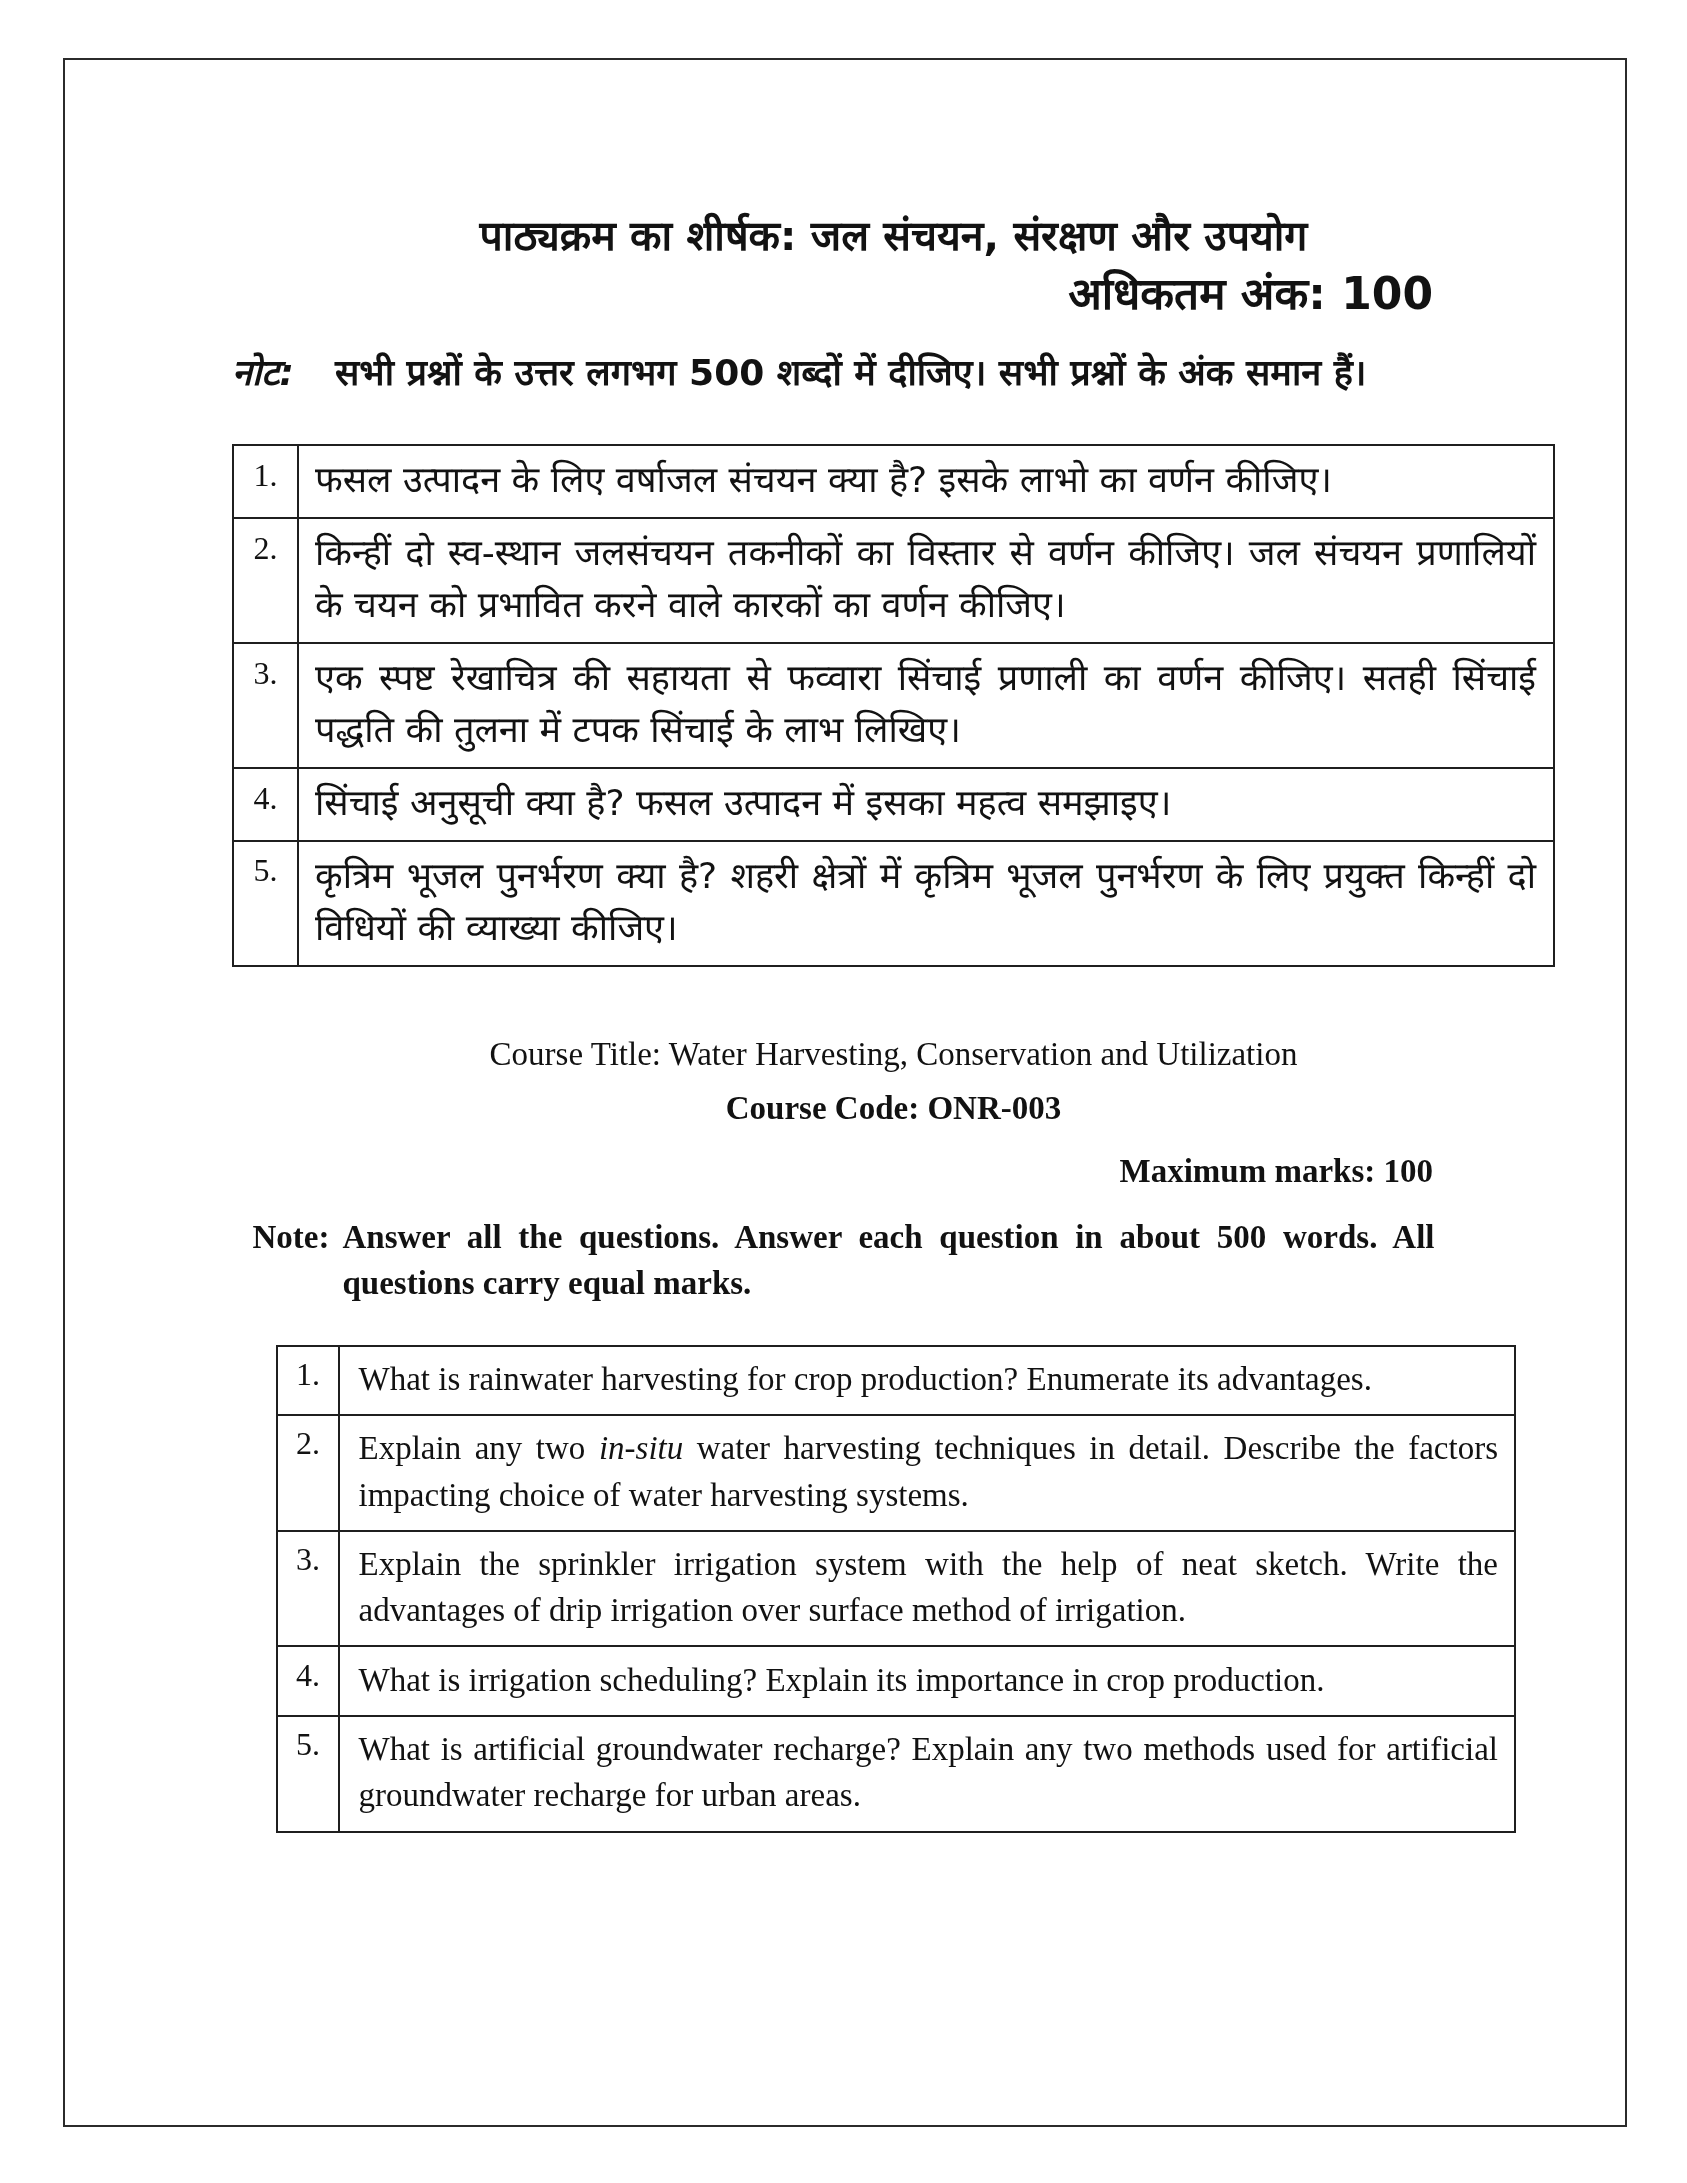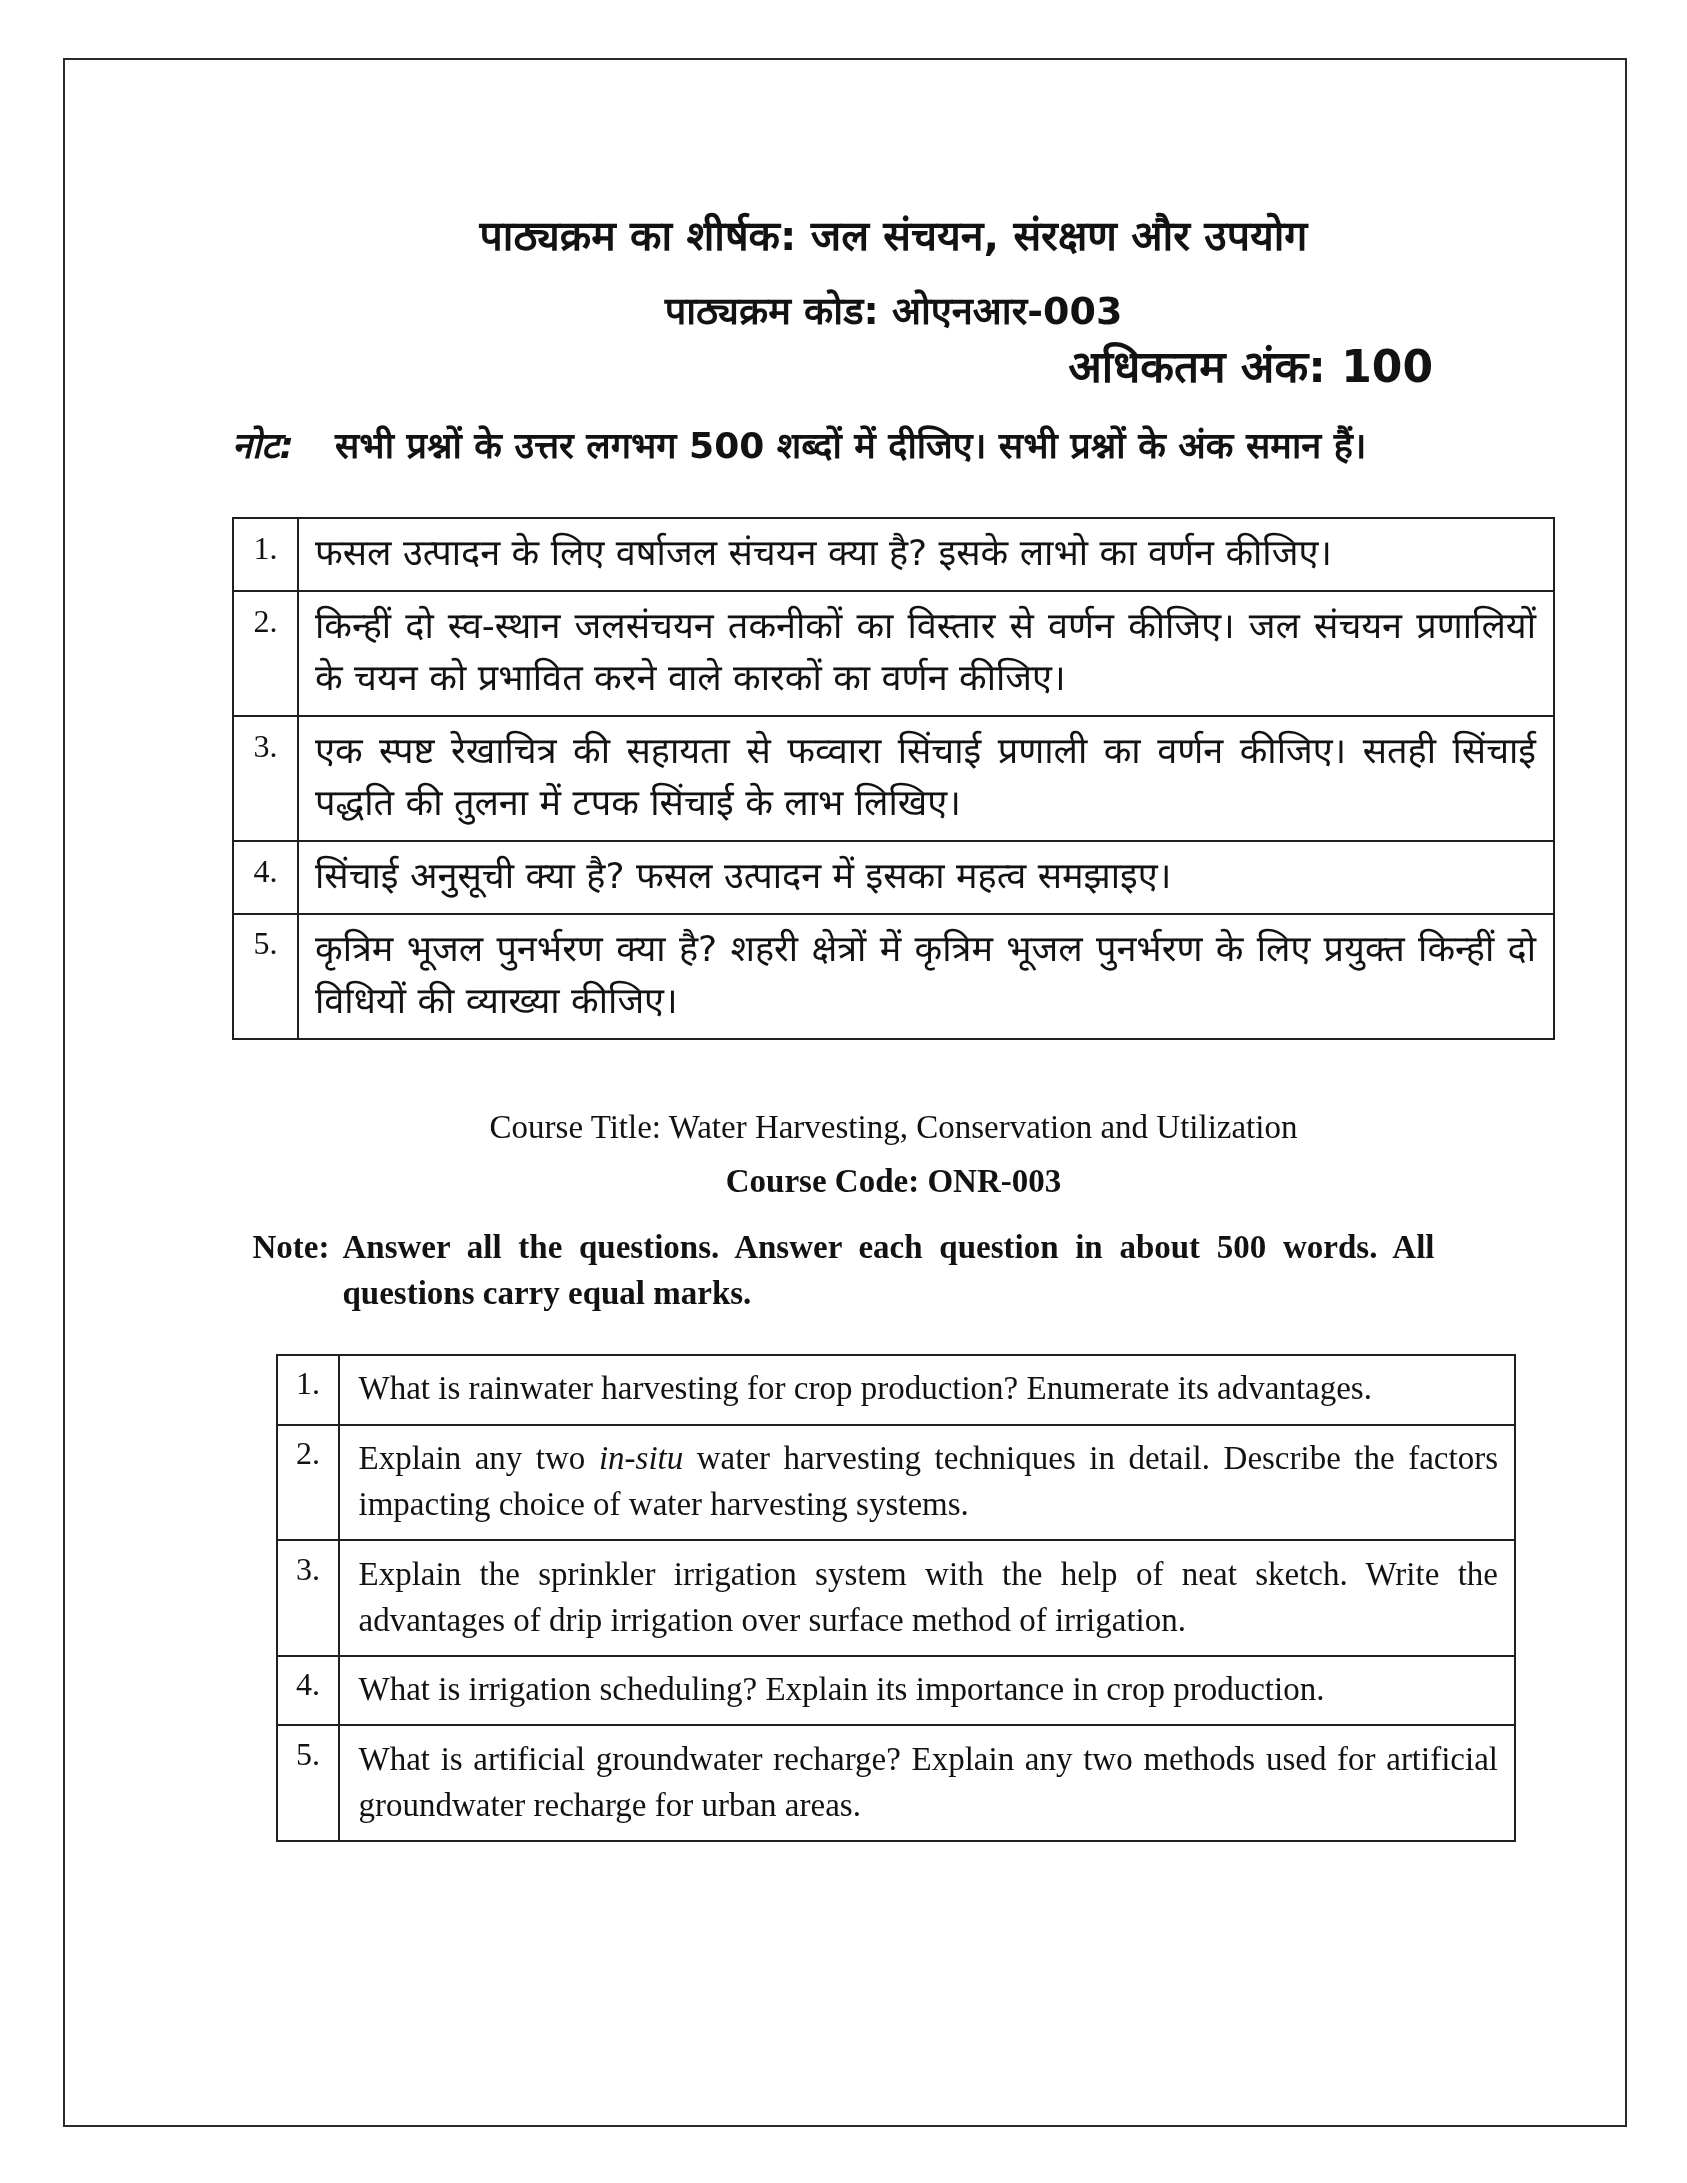--- a/index.html
+++ b/index.html
@@ -63,21 +63,20 @@
 </head>
 <body>
 
 <div class="page">
   <div class="frame"></div>
 
   <div class="content">
 
     <div>
       <div class="hi-title">पाठ्यक्रम का शीर्षक: जल संचयन, संरक्षण और उपयोग</div>
-      <div class="hi-code">पाठ्यक्रम कोड: ओएनआर-003</div>
       <div class="hi-marks">अधिकतम अंक:  100</div>
 
       <div class="hi-note">
         <div class="note-label">नोट:</div>
         <div class="note-body">सभी प्रश्नों के उत्तर लगभग 500 शब्दों में दीजिए। सभी प्रश्नों के अंक समान हैं।</div>
       </div>
 
       <table class="hi-table">
         <tbody>
             <tr>
@@ -100,20 +99,21 @@
           <td class="num">5.</td>
           <td class="q">कृत्रिम  भूजल  पुनर्भरण  क्या  है?  शहरी क्षेत्रों में कृत्रिम भूजल पुनर्भरण के लिए प्रयुक्त किन्हीं दो विधियों की व्याख्या कीजिए।</td>
         </tr>
       </tbody>
         </table>
     </div>
 
     <div class="en-section">
       <div class="en-title">Course Title: Water Harvesting, Conservation and Utilization</div>
       <div class="en-code">Course Code: ONR-003</div>
+      <div class="en-marks">Maximum marks:  100</div>
 
       <div class="en-note">
         <div class="note-label">Note:</div>
         <div class="note-body">Answer all the questions. Answer each question in about 500 words. All questions carry equal marks.</div>
       </div>
 
       <table class="en-table">
         <tbody>
             <tr>
           <td class="num">1.</td>

